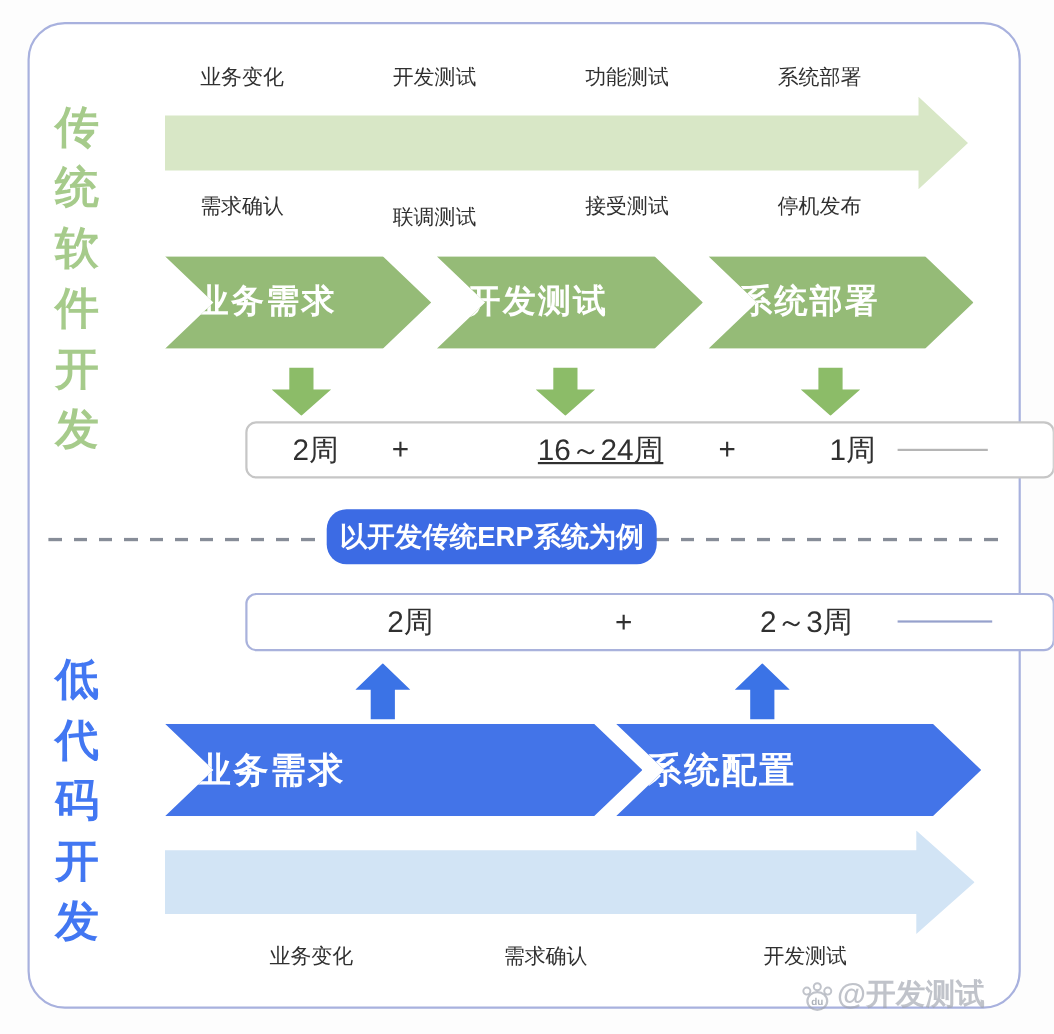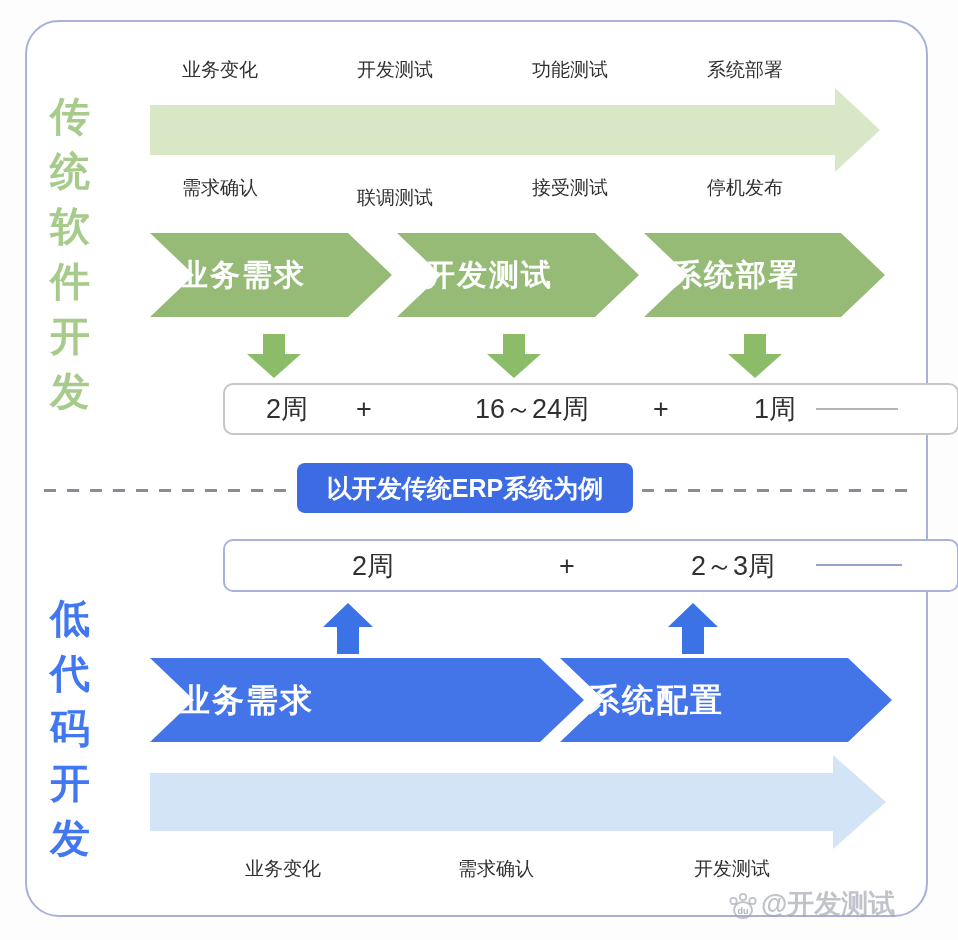--- a/index.html
+++ b/index.html
@@ -39,22 +39,22 @@
   .durbox span { position:absolute; top:50%; transform:translate(-50%,-50%);
                  font-size:27px; color:#303030; white-space:nowrap; }
 
   .connector { position:absolute; height:2px; }
   .connector.green { left:816px; top:408px; width:82px; background:#b5b5b5; }
   .connector.blue  { left:816px; top:564px; width:86px; background:#96a1cc; }
 
   
   .dashline { position:absolute; left:44px; top:489px; width:868px; height:3px;
               background:repeating-linear-gradient(90deg,#878d98 0 12px, transparent 12px 23px); }
-  .badge { position:absolute; left:297px; top:463px; width:336px; height:50px; line-height:50px;
-           background:#3c6be4; color:#ffffff; border-radius:8px; text-align:center;
+  .badge { position:absolute; left:297px; top:463px; width:300px; height:50px; line-height:50px;
+           background:#3c6be4; color:#ffffff; border-radius:18px; text-align:center;
            font-size:25px; font-weight:bold; z-index:3; white-space:nowrap; }
 
   
   .watermark { position:absolute; left:728px; top:886px; display:flex; align-items:flex-end; gap:3px;
                color:rgba(158,163,173,0.65); font-size:27px; font-weight:bold; z-index:4; white-space:nowrap; }
 </style>
 </head>
 <body>
 
 <div class="canvas">
@@ -102,21 +102,21 @@
   </div>
   <div class="smallarrow" style="left:728px; top:334px;">
     <svg width="54" height="44" viewBox="0 0 54 44">
         <polygon points="16,0 38,0 38,20 54,20 27,44 0,20 16,20" fill="#8cbc68"></polygon>
       </svg>
   </div>
 
   <div class="durbox green">
     <span style="left:62px;">2周</span>
     <span style="left:139px;">+</span>
-    <span style="left:307px;">16～24周</span>
+    <span style="left:321px;text-decoration:underline;">16～24周</span>
     <span style="left:436px;">+</span>
     <span style="left:550px;">1周</span>
   </div>
   <div class="connector green"></div>
 
   <div class="dashline"></div>
   <div class="badge">以开发传统ERP系统为例</div>
 
   <div class="vtitle low">
     <span>低</span>

